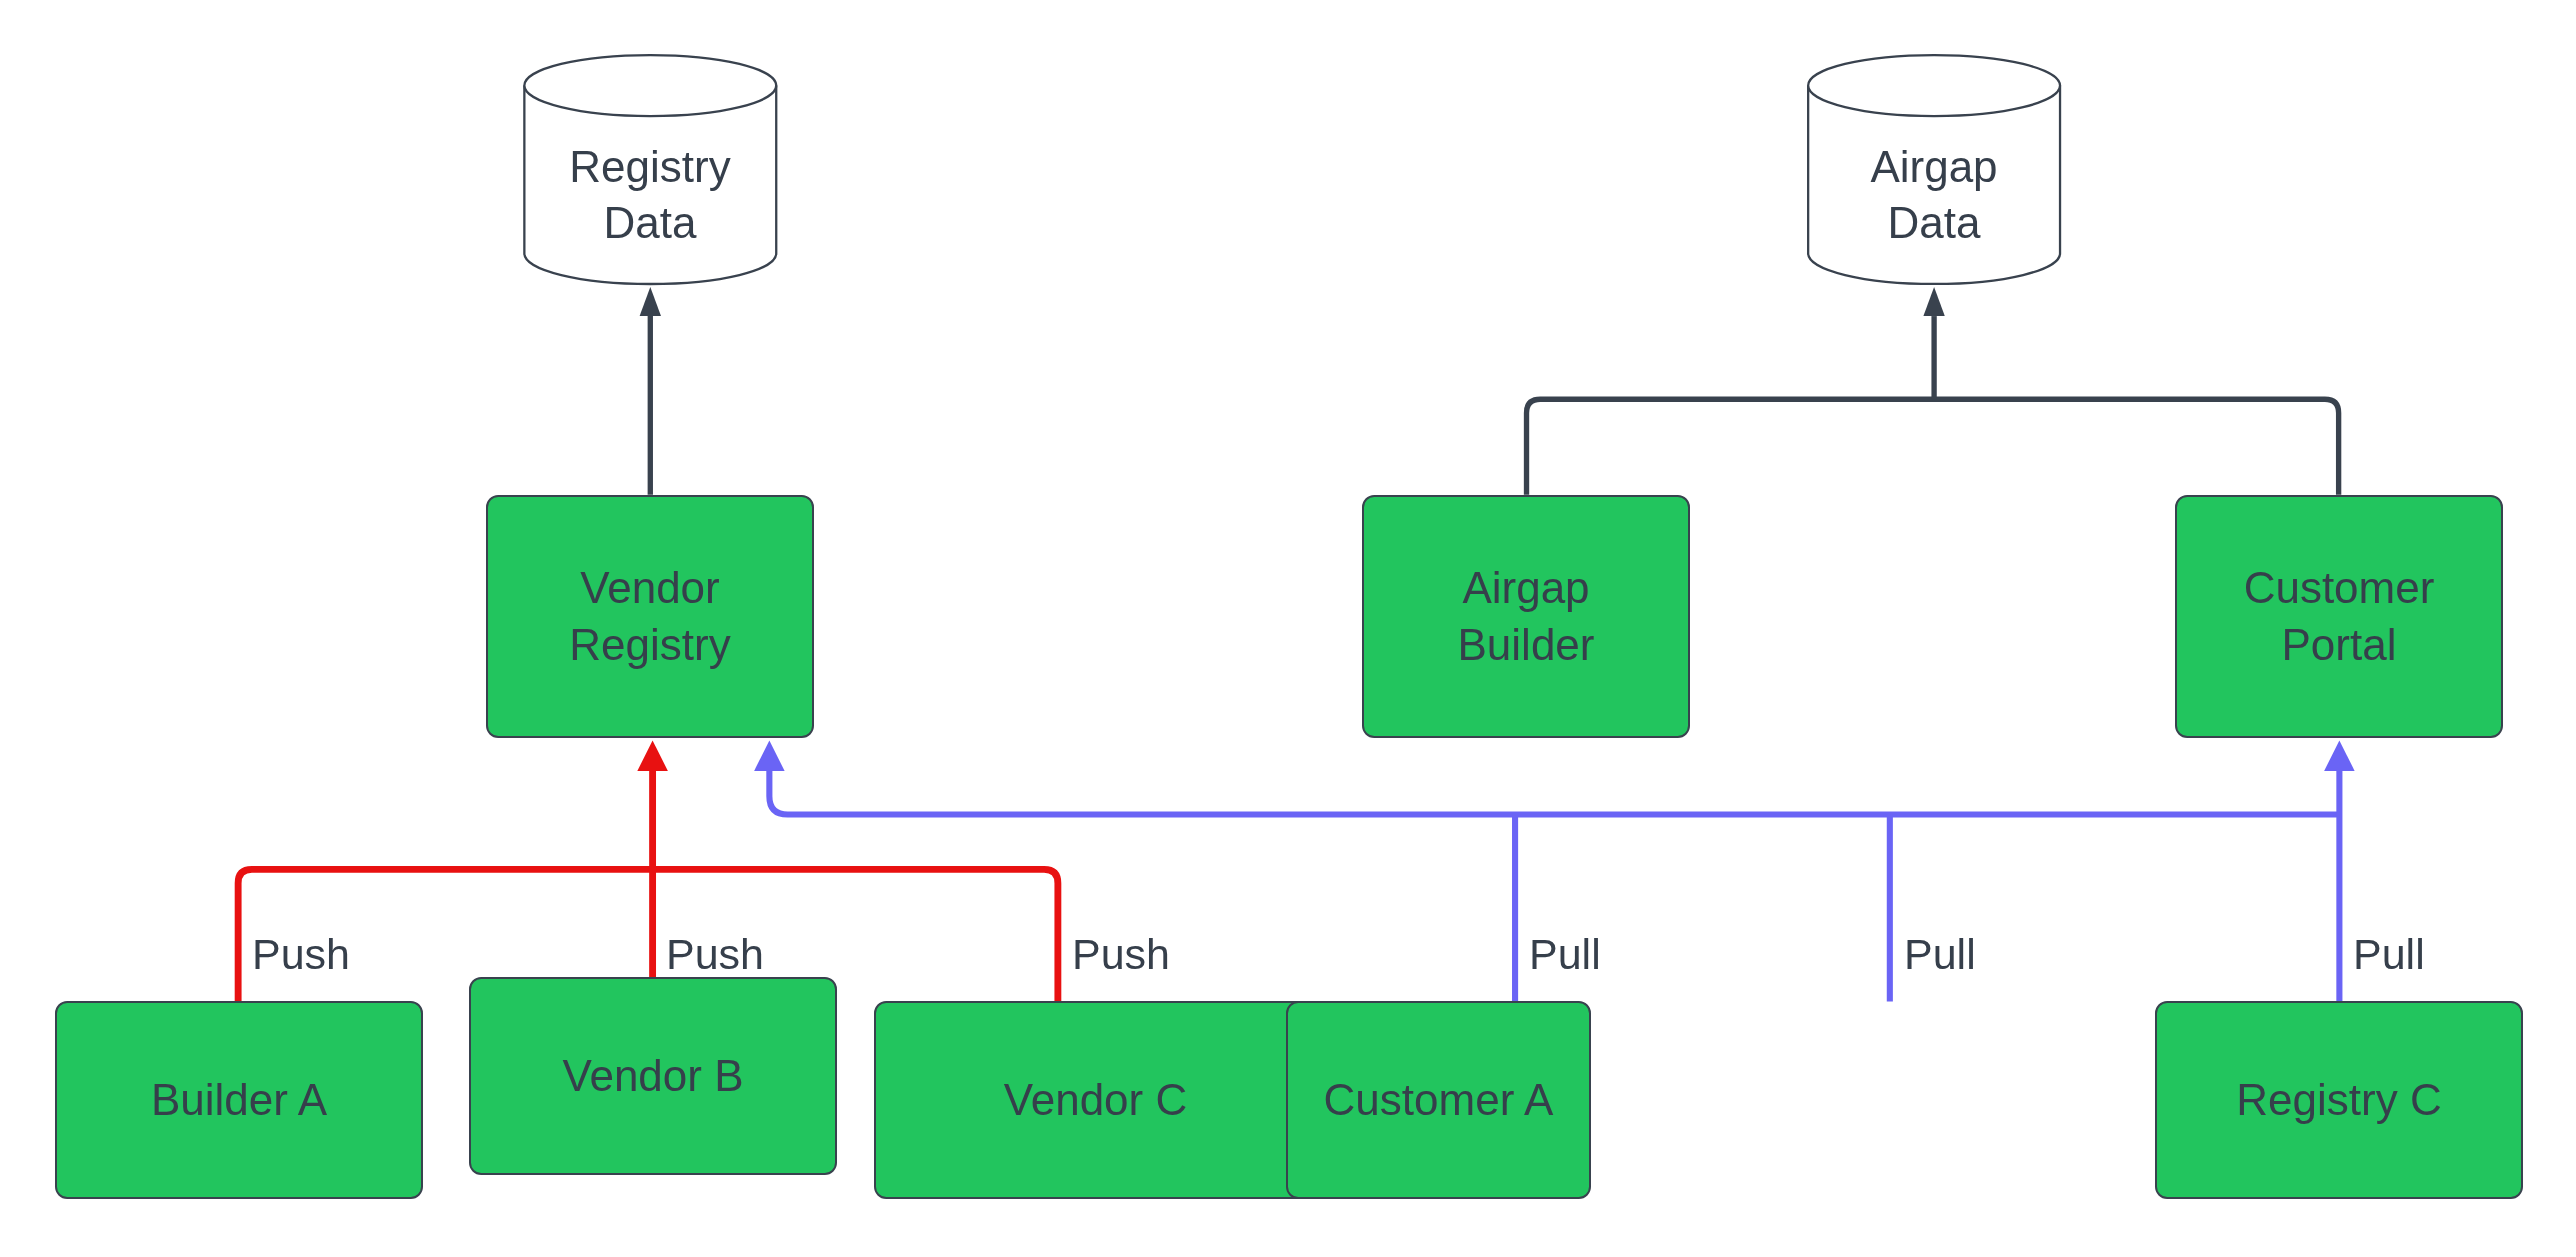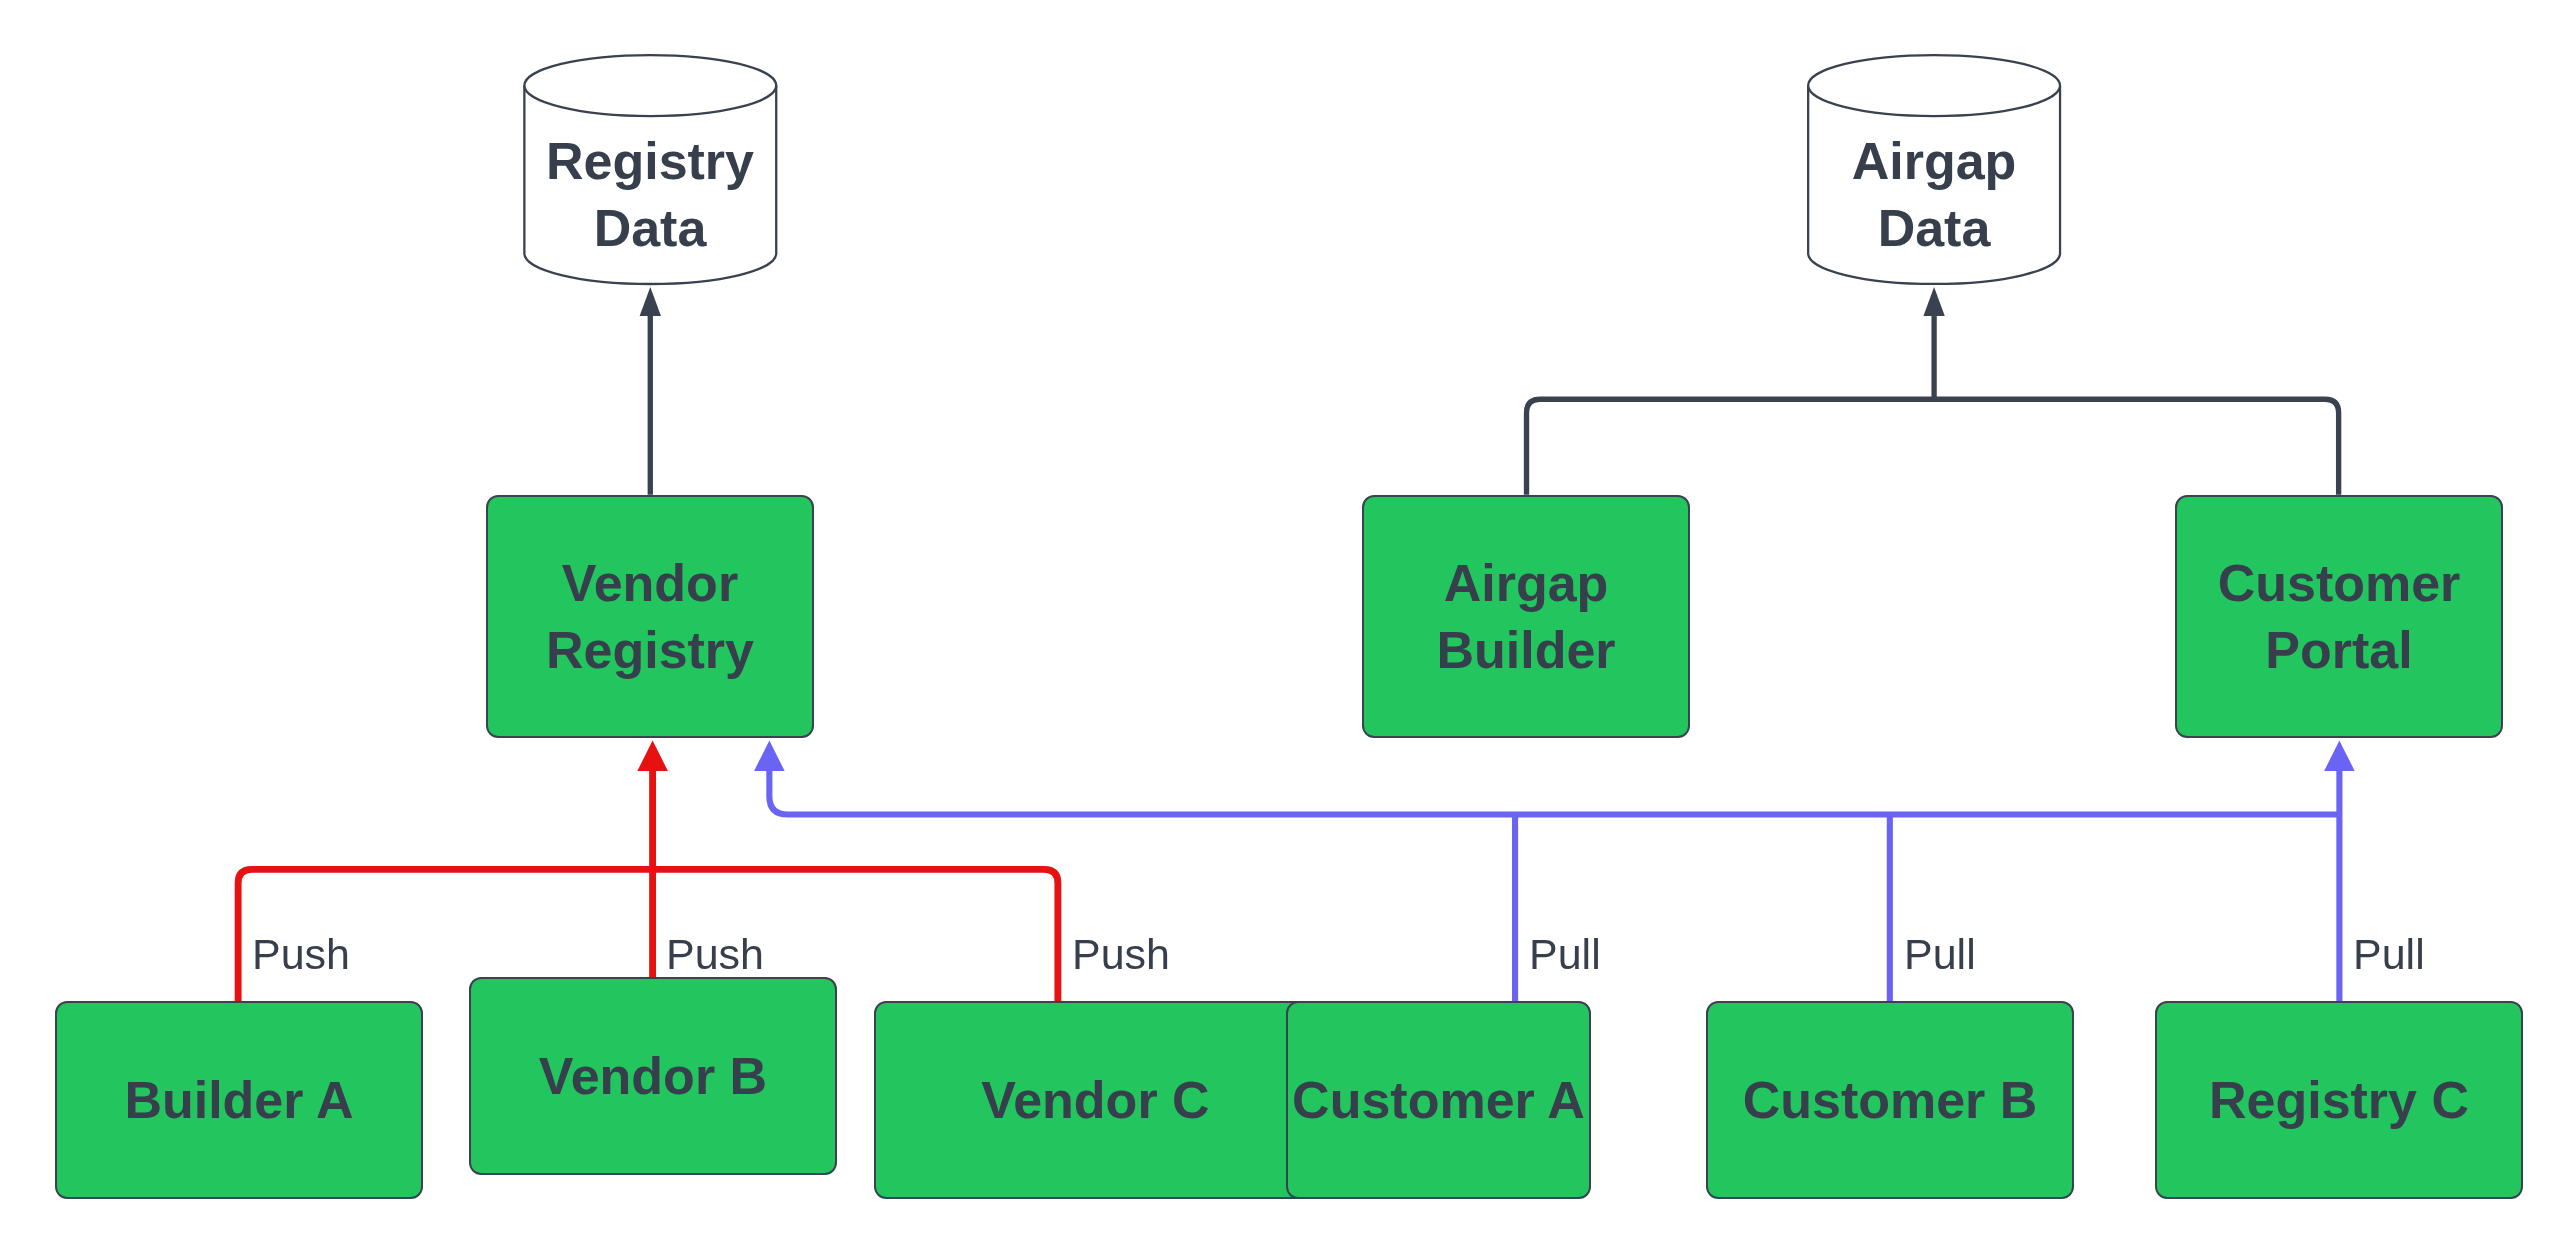--- a/index.html
+++ b/index.html
@@ -22,24 +22,23 @@
   path.edge-dark{fill:none;stroke:var(--c-dark);stroke-width:7;stroke-linejoin:round;}
   polygon.head-dark{fill:var(--c-dark);stroke:none;}
   path.edge-push{fill:none;stroke:var(--c-push);stroke-width:9;stroke-linejoin:round;}
   polygon.head-push{fill:var(--c-push);stroke:none;}
   path.edge-pull{fill:none;stroke:var(--c-pull);stroke-width:8;stroke-linejoin:round;}
   polygon.head-pull{fill:var(--c-pull);stroke:none;}
   .node{
     position:absolute;
     display:flex;align-items:center;justify-content:center;
     text-align:center;
-    font-size:52px;line-height:1.28;
+    font-size:44px;line-height:1.28;
     white-space:pre-line;
     box-sizing:border-box;
-    font-weight:bold;
   }
   .node.boxed{
     background:#22c55e;
     border:2.3px solid var(--c-dark);
     border-radius:12.2px;
   }
   .edge-label{
     position:absolute;
     font-size:43px;line-height:1.15;
     white-space:nowrap;
@@ -90,21 +89,20 @@
 Registry</div>
   <div class="node boxed" style="left:1362px;top:495px;width:328px;height:243px">Airgap
 Builder</div>
   <div class="node boxed" style="left:2175px;top:495px;width:328px;height:243px">Customer
 Portal</div>
 
   <div class="node boxed" style="left:55px;top:1001px;width:368px;height:198px">Builder A</div>
   <div class="node boxed" style="left:469px;top:977px;width:368px;height:198px">Vendor B</div>
   <div class="node boxed" style="left:874px;top:1001px;width:443px;height:198px">Vendor C</div>
   <div class="node boxed" style="left:1286px;top:1001px;width:305px;height:198px">Customer A</div>
-  <div class="node boxed" style="left:1706px;top:1001px;width:368px;height:198px">Customer B</div>
   <div class="node boxed" style="left:2155px;top:1001px;width:368px;height:198px">Registry C</div>
 
   <div class="edge-label" style="left:252px;top:930px">Push</div>
   <div class="edge-label" style="left:666px;top:930px">Push</div>
   <div class="edge-label" style="left:1072px;top:930px">Push</div>
   <div class="edge-label" style="left:1529px;top:930px">Pull</div>
   <div class="edge-label" style="left:1904px;top:930px">Pull</div>
   <div class="edge-label" style="left:2353px;top:930px">Pull</div>
 
 </div>

